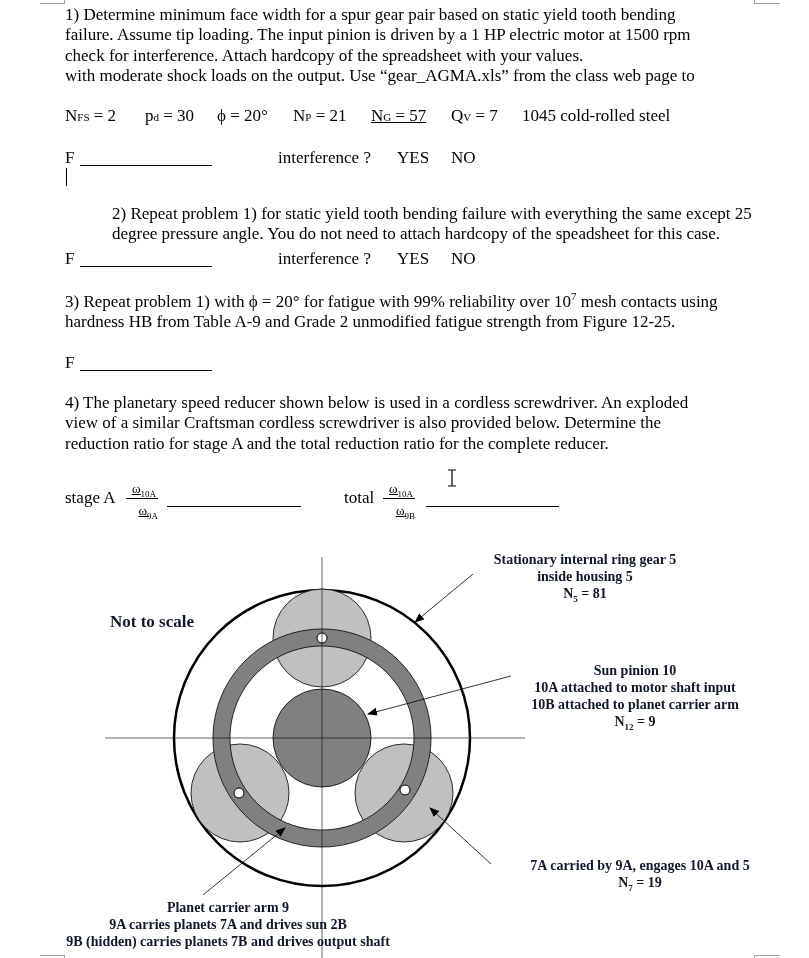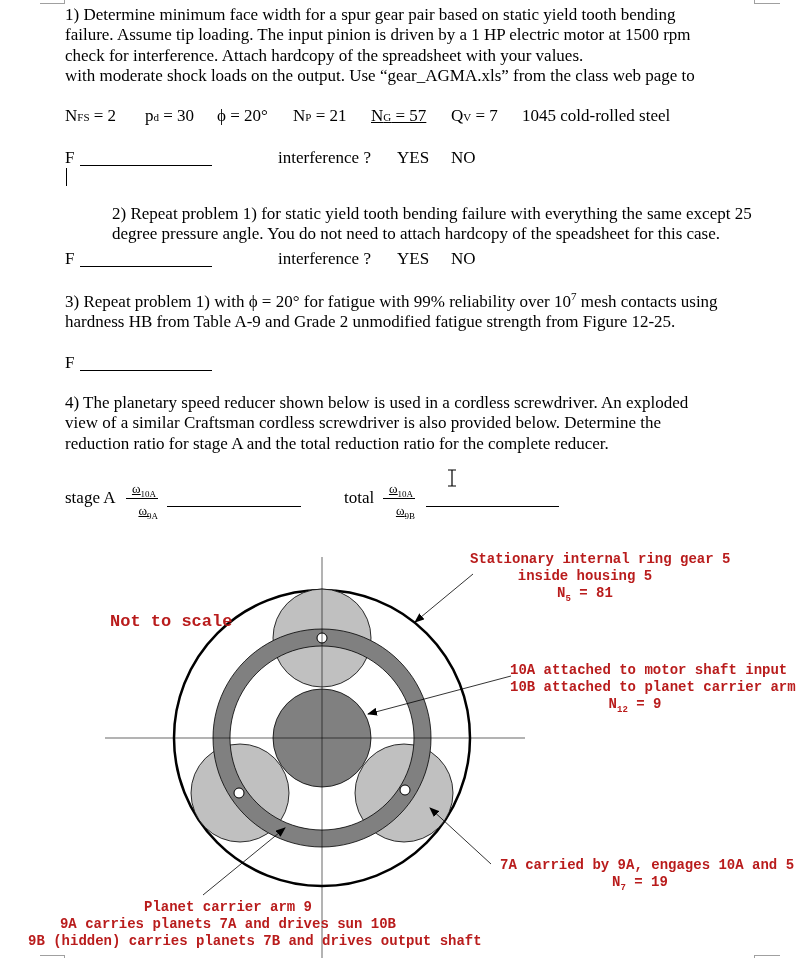--- a/index.html
+++ b/index.html
@@ -1,18 +1,18 @@
 <!DOCTYPE html>
 <html><head>
 <meta charset="utf-8">
 <style>
   html, body { margin: 0; padding: 0; background: #ffffff; }
   body { width: 809px; height: 958px; position: relative; overflow: hidden; }
   .serif { font-family: "Liberation Serif", "DejaVu Serif", serif; color: #000; }
-  .sans  { font-family: Liberation Mono, monospace; color: #b91c1c; }
+  .sans  { font-family: Liberation Serif, serif; color: #0f172a; }
   .abs { position: absolute; }
   .para { position: absolute; left: 65px; width: 700px; font-size: 17px; line-height: 20.3px; }
   .line { position: absolute; font-size: 17px; line-height: 20px; white-space: nowrap; }
   sub, sup { font-size: 11px; line-height: 0; }
   .small-sub { font-size: 11px; position: relative; top: 0px; }
   .frac { position: absolute; font-size: 13px; line-height: 15px; text-align: right; text-decoration: underline; }
   .frac .num { display: block; border-bottom: 1px solid #000; padding: 0 2px 2px 2px; }
   .frac .den { display: block; padding-top: 4px; }
   .frac sub { font-size: 9px; }
   .label { position: absolute; font-weight: bold; font-size: 14px; line-height: 17px; text-align: center; white-space: nowrap; }
@@ -137,27 +137,28 @@
 
 <div class="abs sans" style="left:110px; top:612px; font-size:17px; font-weight:bold; line-height:20px;">Not to scale</div>
 
 <div class="label sans" style="left:470px; top:551px; width:230px;">
   <div>Stationary internal ring gear 5</div>
   <div>inside housing 5</div>
   <div><span>N</span><sub>5</sub><span> = 81</span></div>
 </div>
 
 <div class="label sans" style="left:510px; top:662px; width:250px;">
+  <div>Sun pinion 10</div>
   <div>10A attached to motor shaft input</div>
   <div>10B attached to planet carrier arm</div>
   <div><span>N</span><sub>12</sub><span> = 9</span></div>
 </div>
 
 <div class="label sans" style="left:500px; top:857px; width:280px;">
   <div>7A carried by 9A, engages 10A and 5</div>
   <div><span>N</span><sub>7</sub><span> = 19</span></div>
 </div>
 
 <div class="label sans" style="left:28px; top:899px; width:400px;">
   <div>Planet carrier arm 9</div>
-  <div>9A carries planets 7A and drives sun 10B</div>
+  <div>9A carries planets 7A and drives sun 2B</div>
   <div>9B (hidden) carries planets 7B and drives output shaft</div>
 </div>
 
 </body></html>

